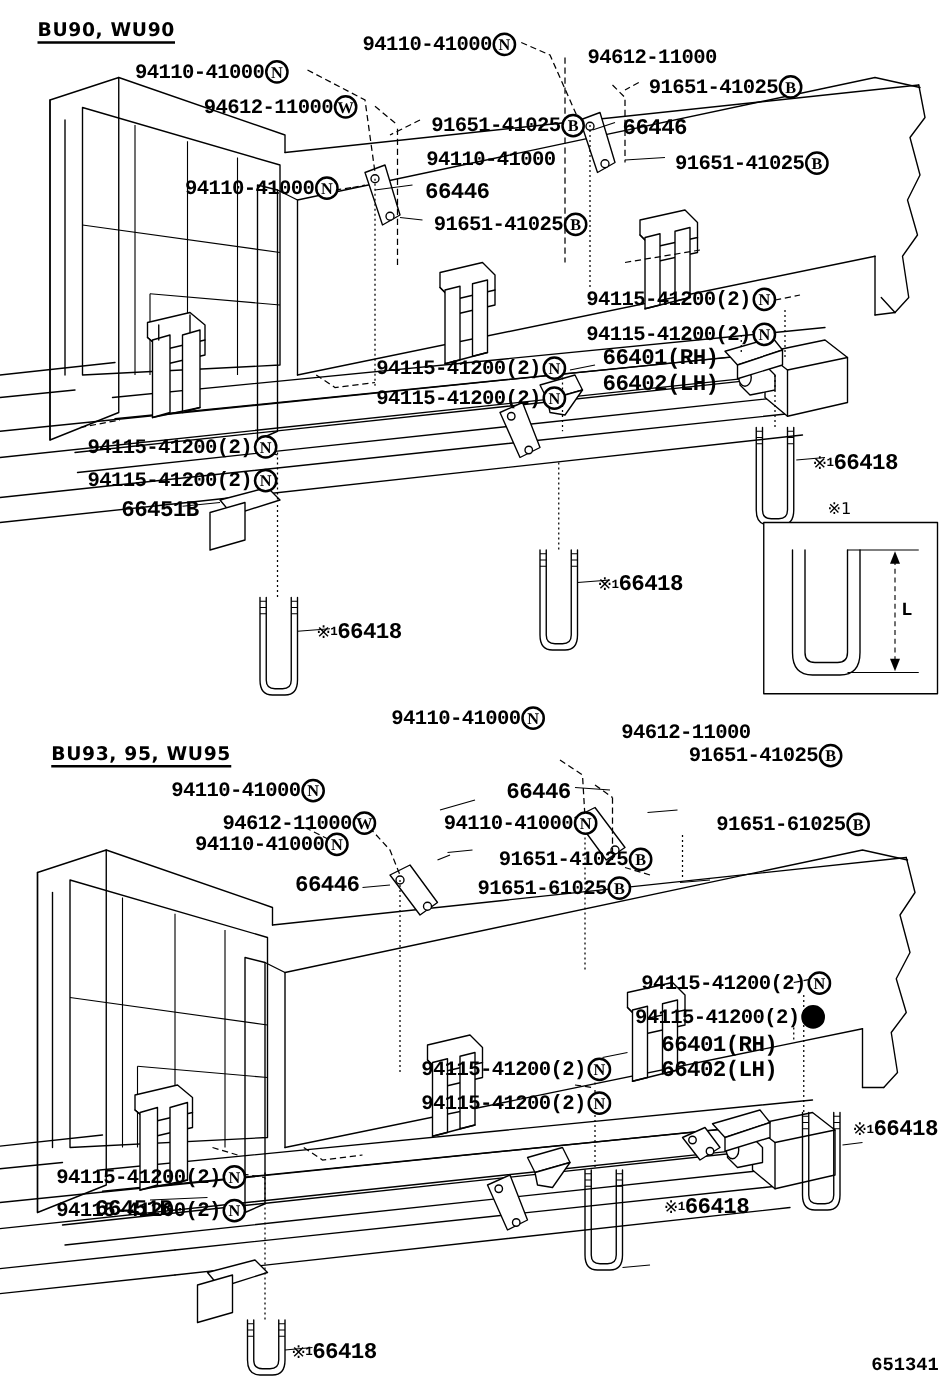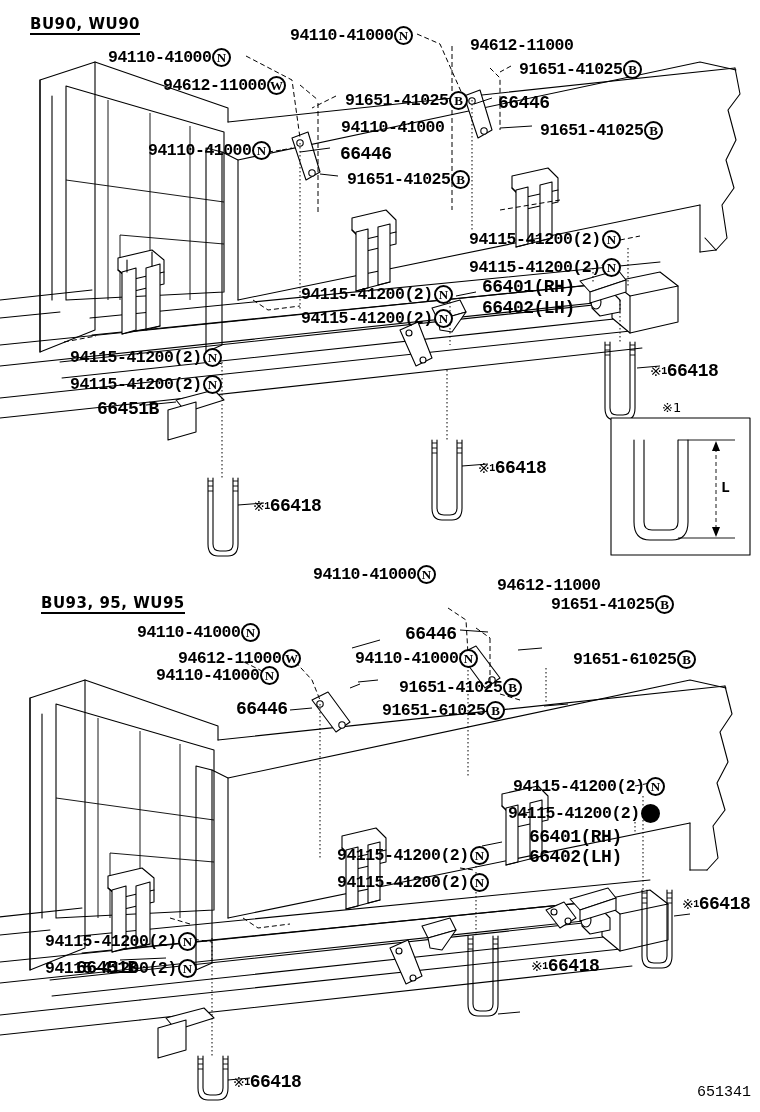--- a/index.html
+++ b/index.html
@@ -32,21 +32,21 @@
   .hdr{
     font-size:15px;
     font-family:"DejaVu Sans","Liberation Sans",sans-serif;
     font-weight:600;
     letter-spacing:0.5px;
     border-bottom:2px solid #000;
     padding-bottom:1px;
   }
   .pageno{
     font-size:15px;
-    font-weight:400;
+    font-weight:700;
     letter-spacing:0px;
     font-family:"Liberation Mono","DejaVu Sans Mono",monospace;
   }
   .star{font-family:"DejaVu Sans",sans-serif;font-size:14px;font-weight:400;}
   .starnum{font-size:10px;vertical-align:2px;}
 
   
   .circ{
     position:absolute;
     width:19px;height:19px;

